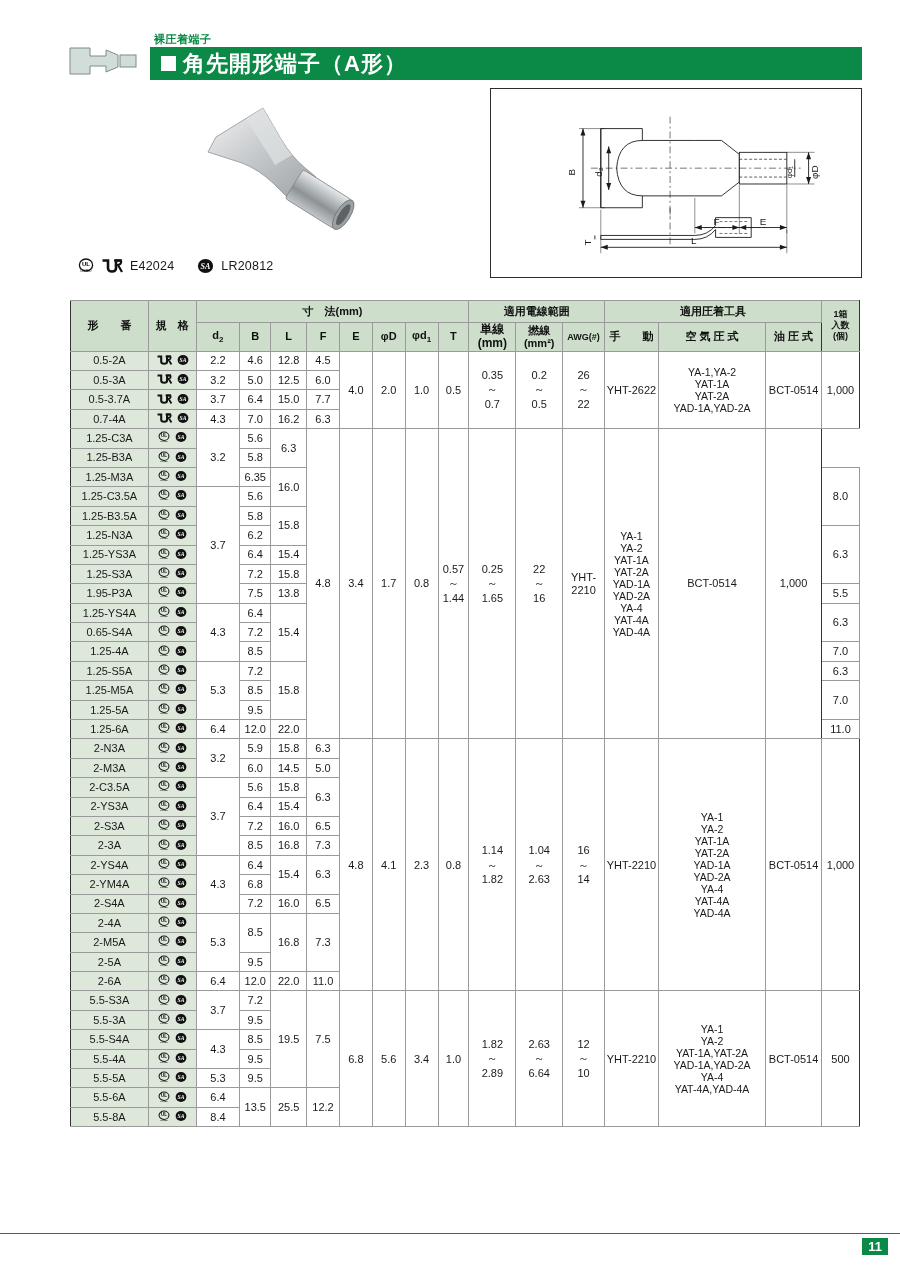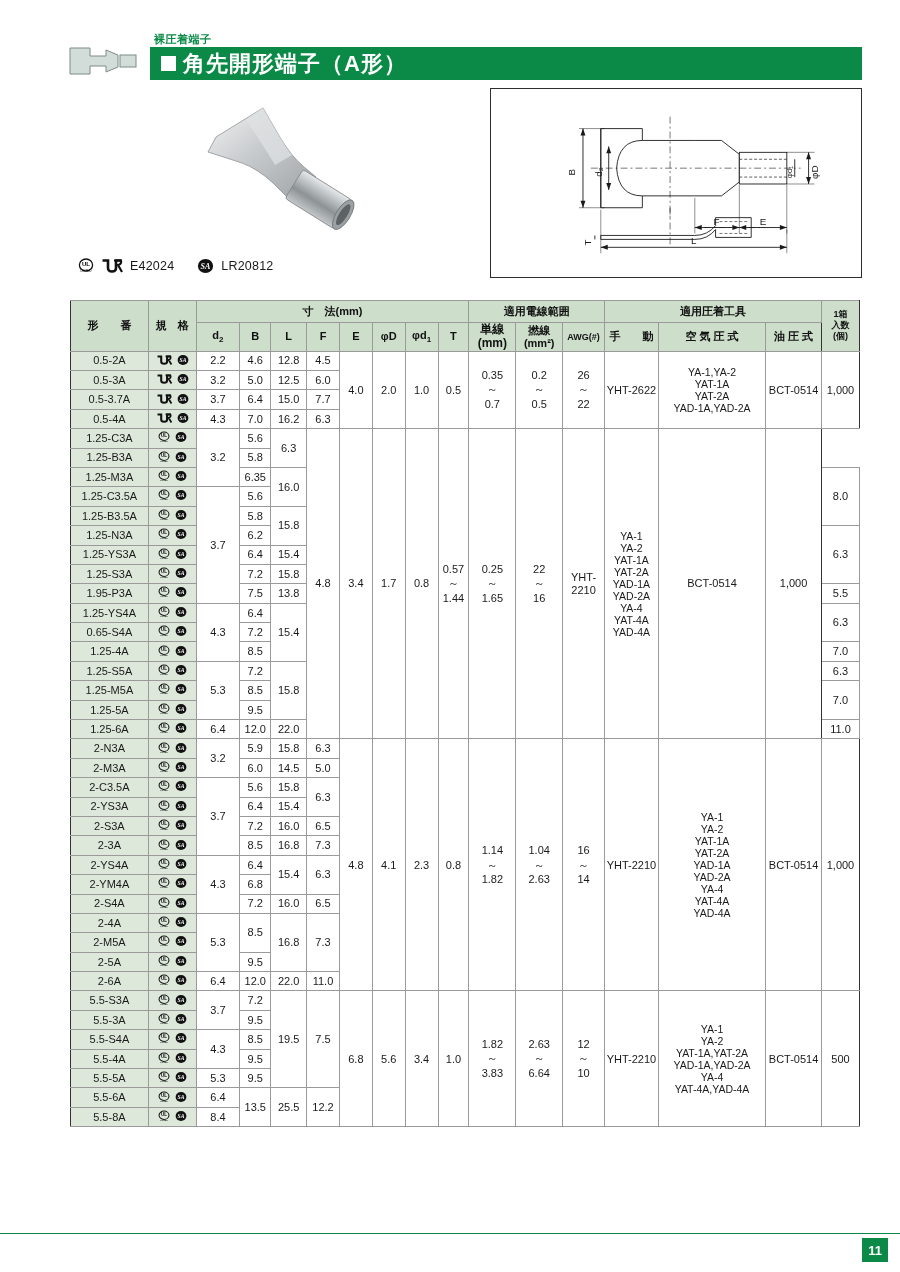--- a/index.html
+++ b/index.html
@@ -98,21 +98,21 @@
   #notes {
     position:absolute; left:72px; top:1102px; width:700px;
     font-size:10.5px; color:#222; line-height:1.62;
   }
   #notes .nrow { display:flex; }
   #notes .nlabel { width:42px; flex:0 0 auto; }
 
   
   #pagenum {
     position:absolute; left:862px; top:1238px;
-    width:26px; height:24px; background:#0a8a46; color:#fff;
+    width:26px; height:17px; background:#0a8a46; color:#fff;
     font-size:13px; font-weight:bold;
     display:flex; align-items:center; justify-content:center;
   }
   #rulebar {
     position:absolute; left:0; top:1233px; width:900px; height:1px; background:#0a8a46;
   }
 </style>
 </head>
 <body>
 
@@ -359,21 +359,21 @@
             </svg></span><span style="display:inline-block;width:4px"></span><span><svg width="12" height="12" viewBox="0 0 17 16">
               <ellipse cx="8.5" cy="8" rx="7.6" ry="7" fill="#111"></ellipse>
               <text x="8.5" y="11" text-anchor="middle" font-size="8" fill="#fff" font-family="Liberation Serif, serif" font-weight="bold" font-style="italic">SA</text>
             </svg></span></td>
         <td class="numcell" rowspan="1">3.7</td>
         <td class="numcell" rowspan="1">6.4</td>
         <td class="numcell" rowspan="1">15.0</td>
         <td class="numcell" rowspan="1">7.7</td>
       </tr>
       <tr class="blockend">
-        <td class="modelcell thick-left">0.5-4A</td>
+        <td class="modelcell thick-left">0.7-4A</td>
         <td class="stdcell"><span><svg width="17" height="11" viewBox="0 0 22 15">
               <path d="M1.5 2 L6.5 2 L6.5 9 Q6.5 12 10.5 12 Q14.5 12 14.5 9 L14.5 2 L19.5 2" fill="none" stroke="#111" stroke-width="2.8"></path>
               <path d="M12.5 2 L19 2 Q20.5 5.5 16.5 6.5 L20.5 13" fill="none" stroke="#111" stroke-width="2.4"></path>
             </svg></span><span style="display:inline-block;width:4px"></span><span><svg width="12" height="12" viewBox="0 0 17 16">
               <ellipse cx="8.5" cy="8" rx="7.6" ry="7" fill="#111"></ellipse>
               <text x="8.5" y="11" text-anchor="middle" font-size="8" fill="#fff" font-family="Liberation Serif, serif" font-weight="bold" font-style="italic">SA</text>
             </svg></span></td>
         <td class="numcell" rowspan="1">4.3</td>
         <td class="numcell" rowspan="1">7.0</td>
         <td class="numcell" rowspan="1">16.2</td>
@@ -865,21 +865,21 @@
         <td class="numcell" rowspan="5">19.5</td>
         <td class="numcell" rowspan="5">7.5</td>
         <td class="numcell" rowspan="7">6.8</td>
         <td class="numcell" rowspan="7">5.6</td>
         <td class="numcell" rowspan="7">3.4</td>
         <td class="numcell" rowspan="7">1.0</td>
         <td class="numcell thick-left" rowspan="7">
           <div class="range">
             <div>1.82</div>
             <div>～</div>
-            <div>3.83</div>
+            <div>2.89</div>
           </div>
         </td>
         <td class="numcell" rowspan="7">
           <div class="range">
             <div>2.63</div>
             <div>～</div>
             <div>6.64</div>
           </div>
         </td>
         <td class="numcell" rowspan="7">

